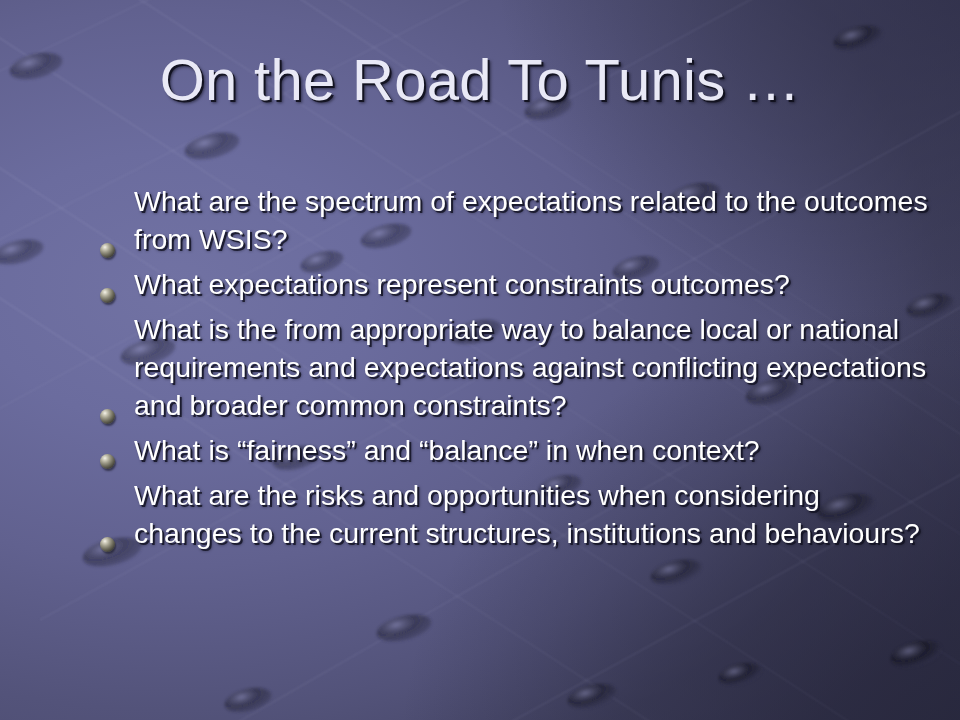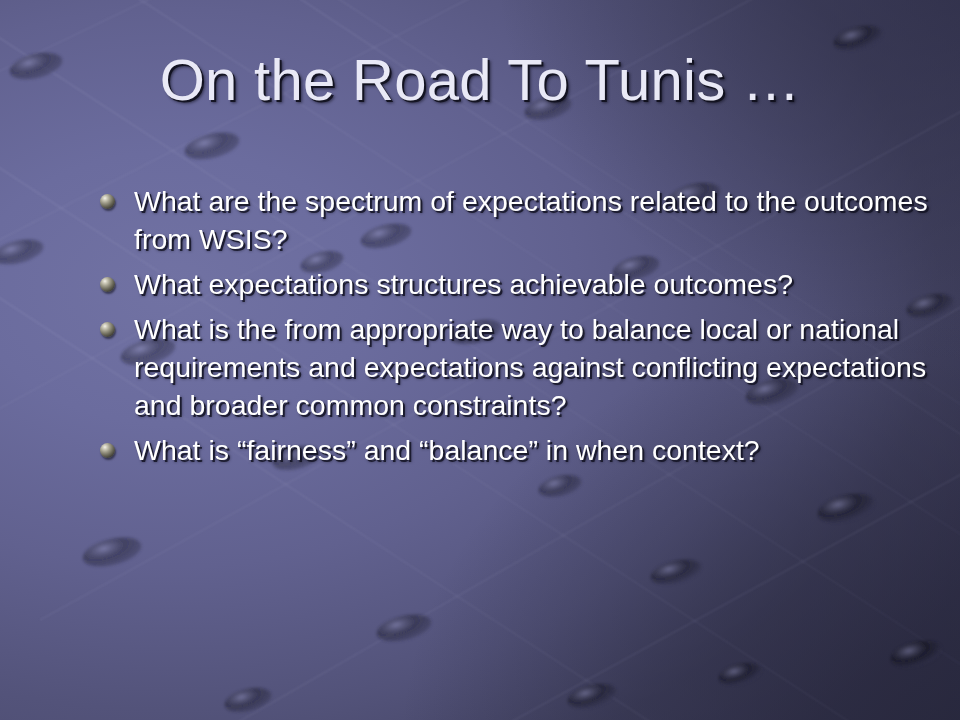--- a/index.html
+++ b/index.html
@@ -87,21 +87,21 @@
   
   #body {
     position: absolute;
     left: 100px;
     top: 182px;
     width: 830px;
   }
   .bullet-row {
     position: relative;
     display: flex;
-    align-items: flex-start;
+    align-items: flex-end;
     margin-bottom: 7px;
   }
   .bullet-marker {
     flex: 0 0 auto;
     width: 15px;
     height: 15px;
     margin-top: 12px;
     margin-right: 19px;
     border-radius: 50%;
     background:
@@ -203,28 +203,32 @@
 
   <div id="body">
 
     <div class="bullet-row">
       <span class="bullet-marker"></span>
       <span class="bullet-text">What are the spectrum of expectations related to the outcomes from WSIS?</span>
     </div>
 
     <div class="bullet-row">
       <span class="bullet-marker"></span>
-      <span class="bullet-text">What expectations structures achievable outcomes?</span>
+      <span class="bullet-text">What expectations represent constraints outcomes?</span>
     </div>
 
     <div class="bullet-row">
       <span class="bullet-marker"></span>
       <span class="bullet-text">What is the from appropriate way to balance local or national requirements and expectations against conflicting expectations and broader common constraints?</span>
     </div>
 
     <div class="bullet-row">
       <span class="bullet-marker"></span>
       <span class="bullet-text">What is “fairness” and “balance” in when context?</span>
     </div>
 
+    <div class="bullet-row">
+      <span class="bullet-marker"></span>
+      <span class="bullet-text">What are the risks and opportunities when considering changes to the current structures, institutions and behaviours?</span>
+    </div>
 
   </div>
 </div>
 
 </body></html>

